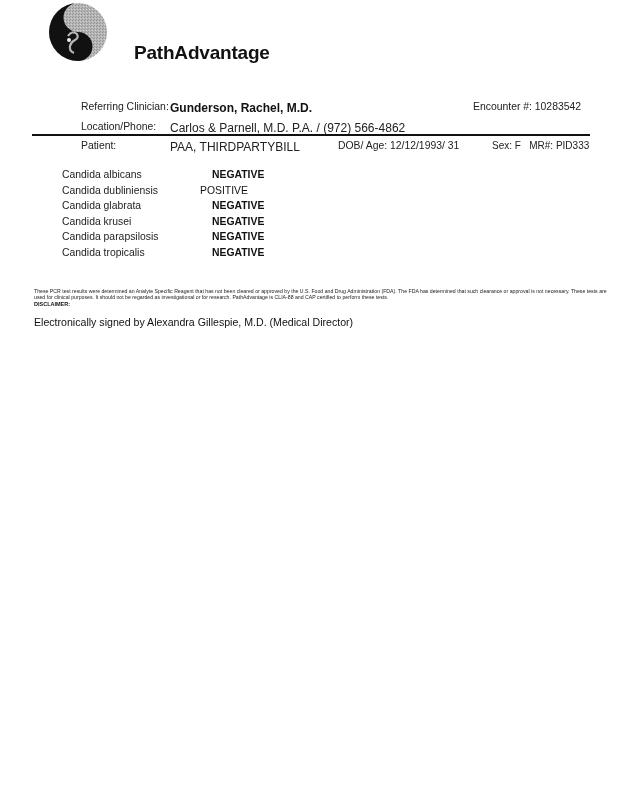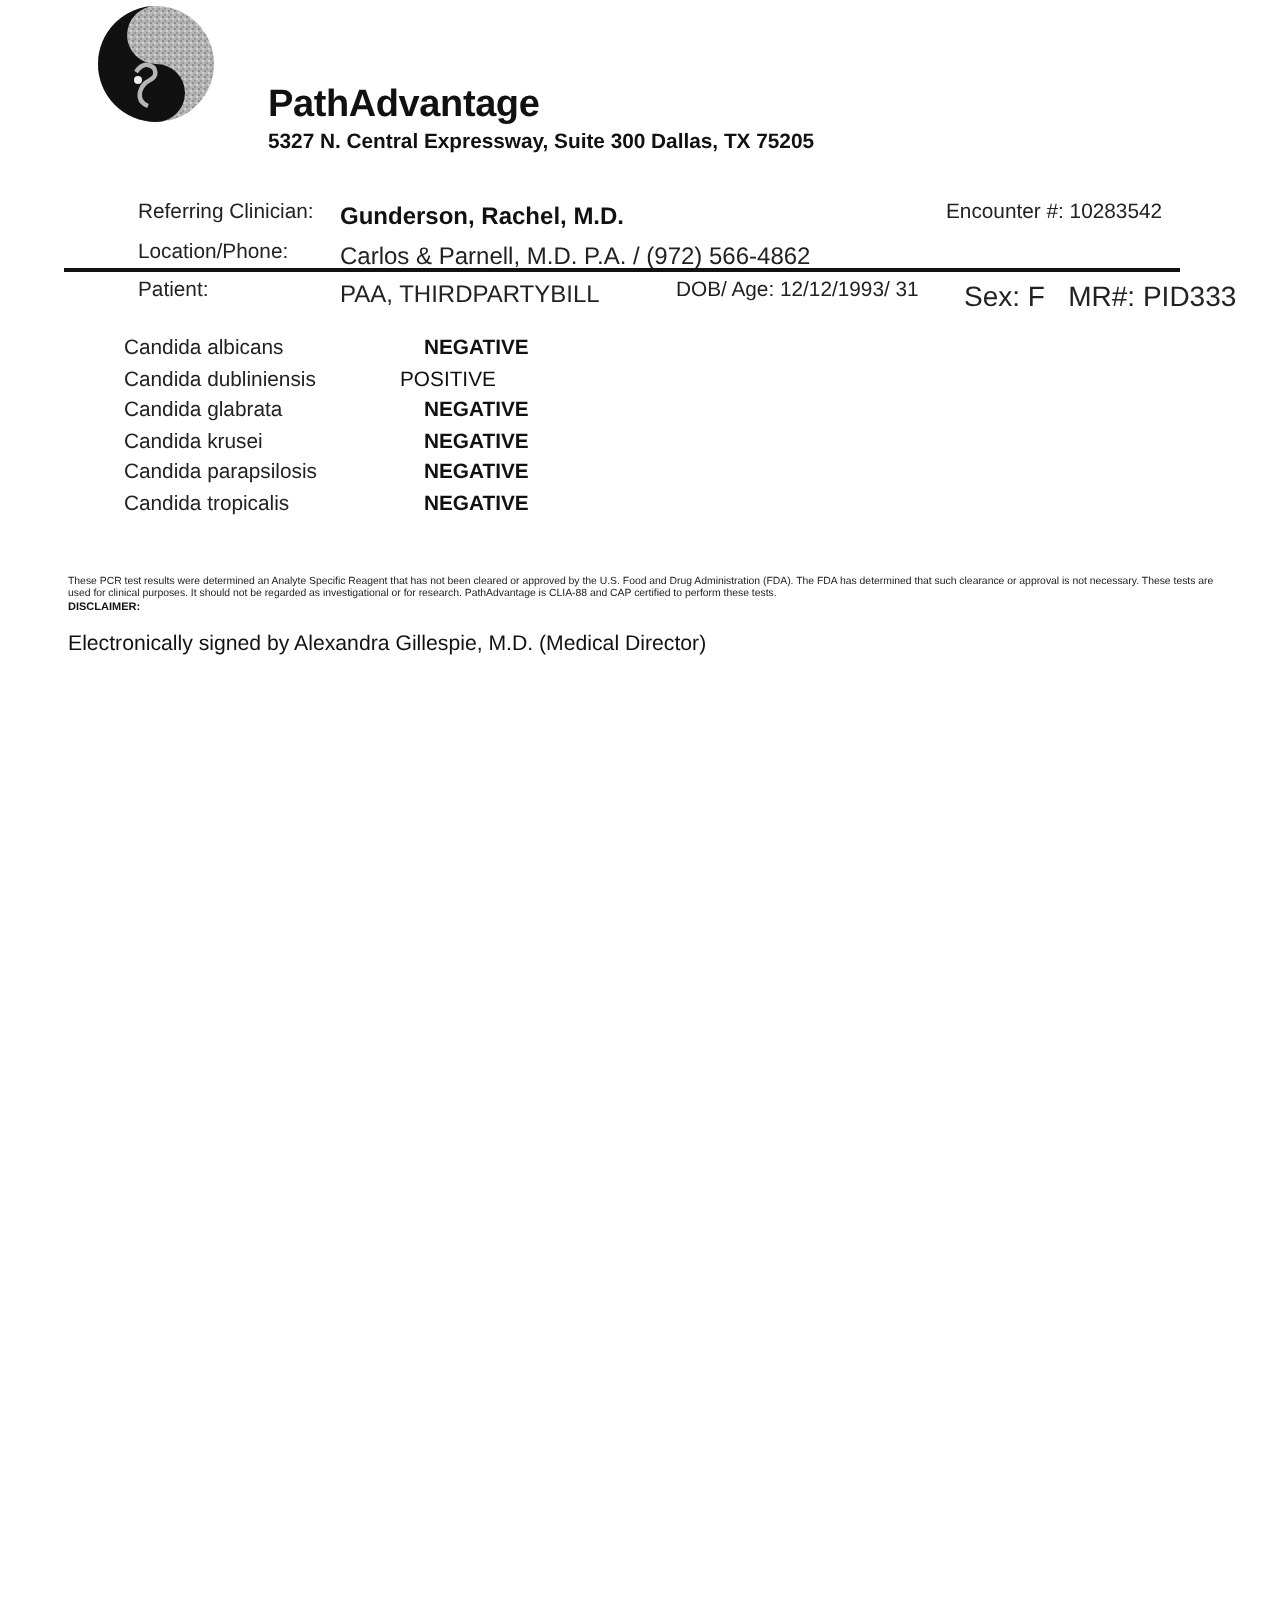--- a/index.html
+++ b/index.html
@@ -37,30 +37,30 @@
     .addr {
       left: 134px;
       top: 42px;
       font-size: 10.4px;
       font-weight: bold;
       line-height: 12px;
       color: #111;
     }
 
     
-    .info-label { left: 37px; font-size: 10.4px; color: #222; padding-left: 32px; }
+    .info-label { left: 49px; font-size: 10.4px; color: #222; padding-left: 32px; }
     .info-value { left: 170px; font-size: 12px; color: #222; }
     .info-value.bold { font-weight: bold; color: #111; }
     .r1 { top: 77px; }
     .r2 { top: 97px; }
     .r3 { top: 116px; }
 
     .encounter { left: 473px; top: 77px; font-size: 10.4px; color: #222; }
     .dob { left: 338px; top: 116px; font-size: 10.4px; color: #222; }
-    .sex { left: 482px; top: 116px; font-size: 14px; color: #222; }
+    .sex { left: 492px; top: 116px; font-size: 10px; color: #222; }
 
     .divider {
       position: absolute;
       left: 32px;
       top: 134px;
       width: 558px;
       height: 2px;
       background: #111;
     }
 
@@ -144,21 +144,20 @@
 
     <circle cx="32" cy="44" r="6" fill="#111"></circle>
 
     <path d="M20 34 q4 -6 9 -2 q2 4 -2 6 q-4 2 -5 6 q-1 5 4 7" stroke="#b5b5b5" stroke-width="2.2" fill="none"></path>
     <circle cx="21" cy="38" r="2" fill="#eee"></circle>
   </svg>
 </div>
 
 <div class="abs brand">PathAdvantage</div>
 <div class="abs addr">
-  <div>5327 N. Central Expressway, Suite 300 Dallas, TX 75205</div>
 </div>
 
 <div class="abs info-label r1">Referring Clinician:</div>
 <div class="abs info-value bold r1">Gunderson, Rachel, M.D.</div>
 <div class="abs encounter">Encounter #: 10283542</div>
 
 <div class="abs info-label r2">Location/Phone:</div>
 <div class="abs info-value r2">Carlos &amp; Parnell, M.D. P.A. / (972) 566-4862</div>
 
 <div class="abs info-label r3">Patient:</div>

